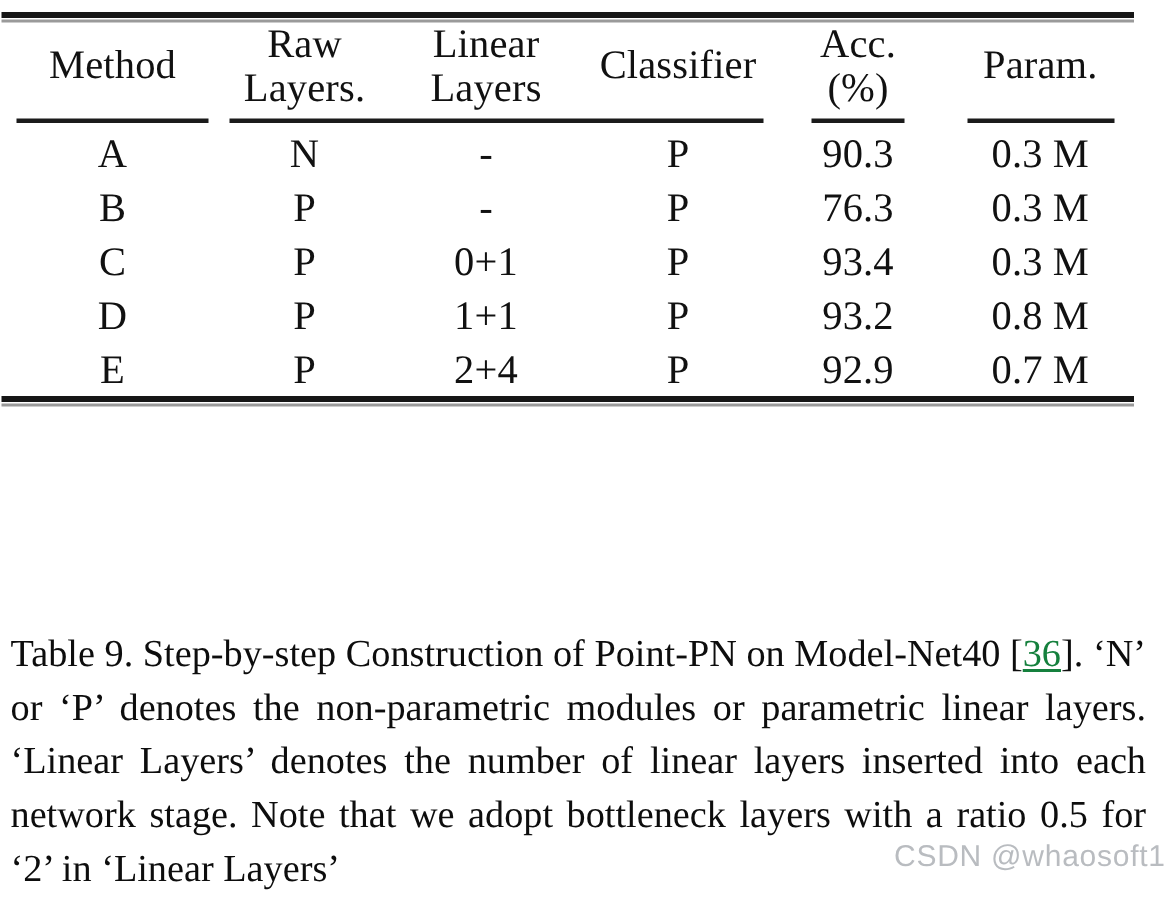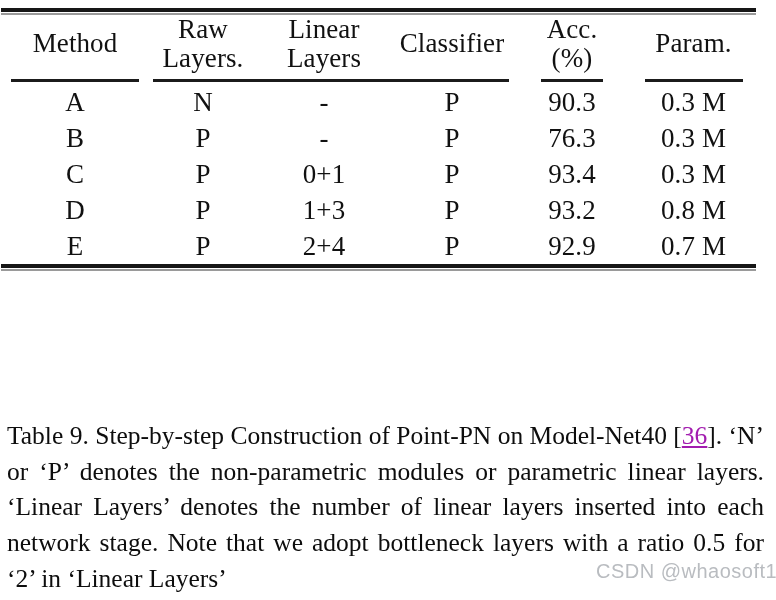--- a/index.html
+++ b/index.html
@@ -114,21 +114,21 @@
     left: 7px;
     top: 418px;
     width: 757px;
     font-size: 25.5px;
     line-height: 1.40;
     text-align: justify;
     text-justify: inter-word;
     color: #0d0d0d;
   }
   .caption b { font-weight: normal; }
-  .cite { color: #a21caf; text-decoration: underline; }
+  .cite { color: #15803d; text-decoration: underline; }
 
   
   .watermark {
     position: absolute;
     left: 596px;
     top: 560px;
     font-family: "Liberation Sans", "DejaVu Sans", sans-serif;
     font-size: 20px;
     color: #b9bcc0;
     letter-spacing: 0.5px;
@@ -218,21 +218,21 @@
             <td>C</td>
             <td>P</td>
             <td>0+1</td>
             <td>P</td>
             <td>93.4</td>
             <td>0.3 M</td>
           </tr>
           <tr class="body-row">
             <td>D</td>
             <td>P</td>
-            <td>1+3</td>
+            <td>1+1</td>
             <td>P</td>
             <td>93.2</td>
             <td>0.8 M</td>
           </tr>
           <tr class="body-row">
             <td>E</td>
             <td>P</td>
             <td>2+4</td>
             <td>P</td>
             <td>92.9</td>

